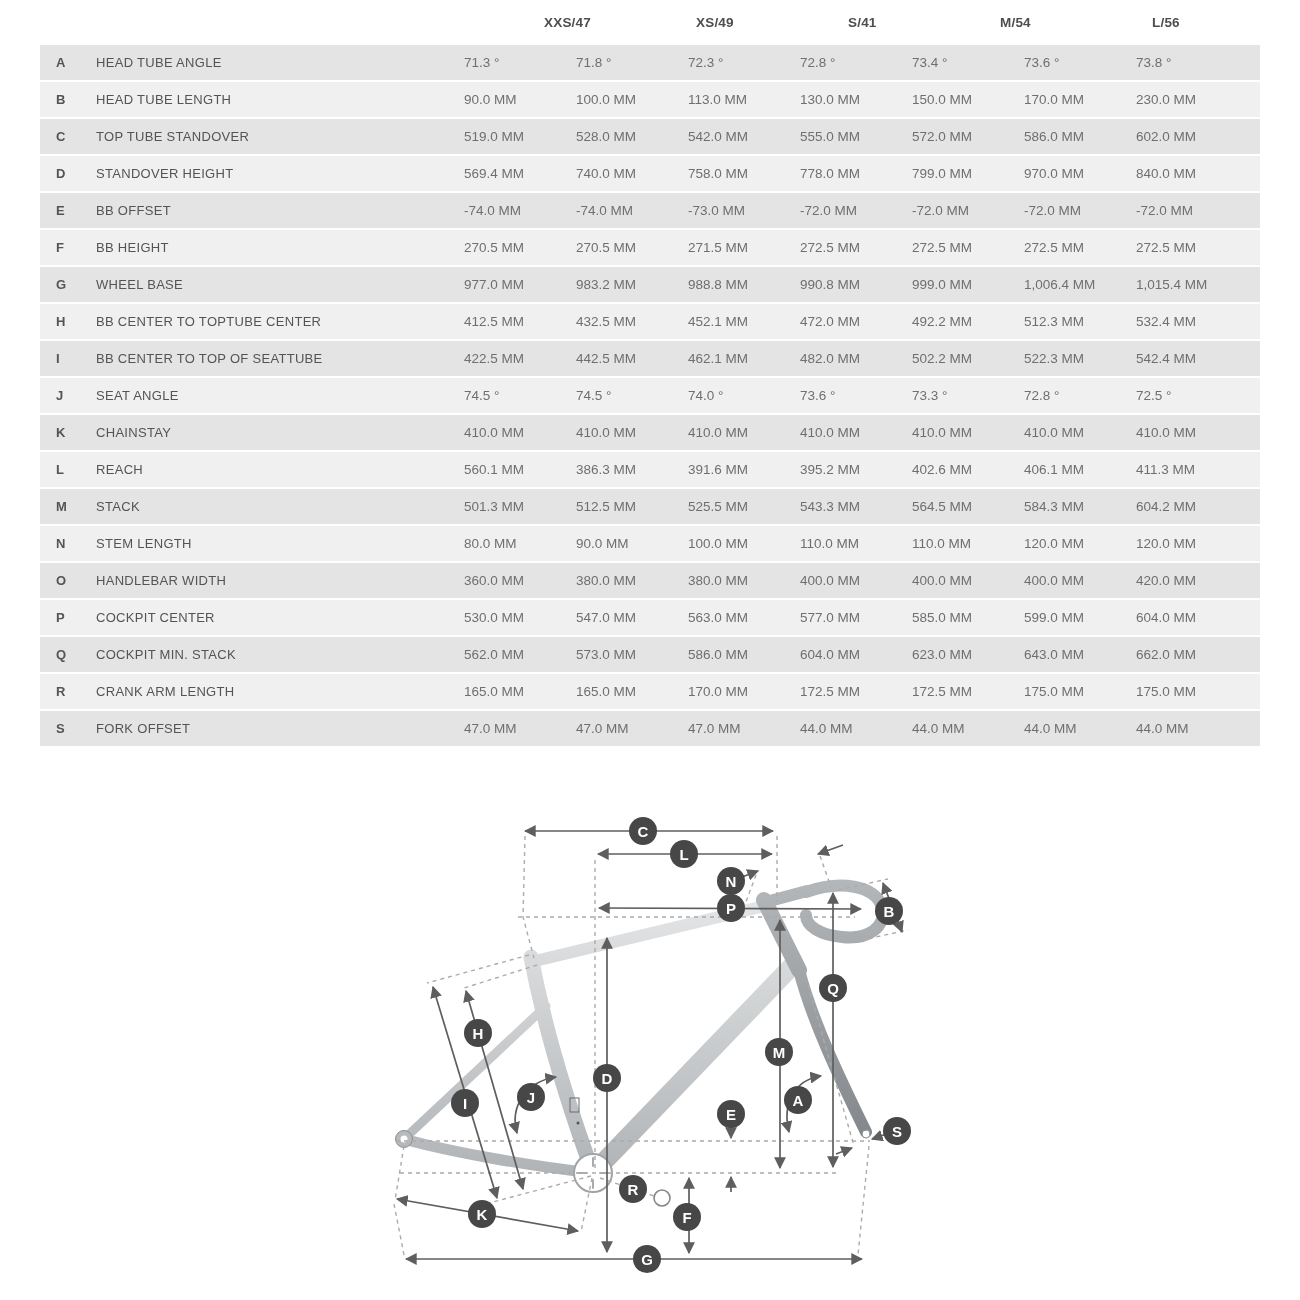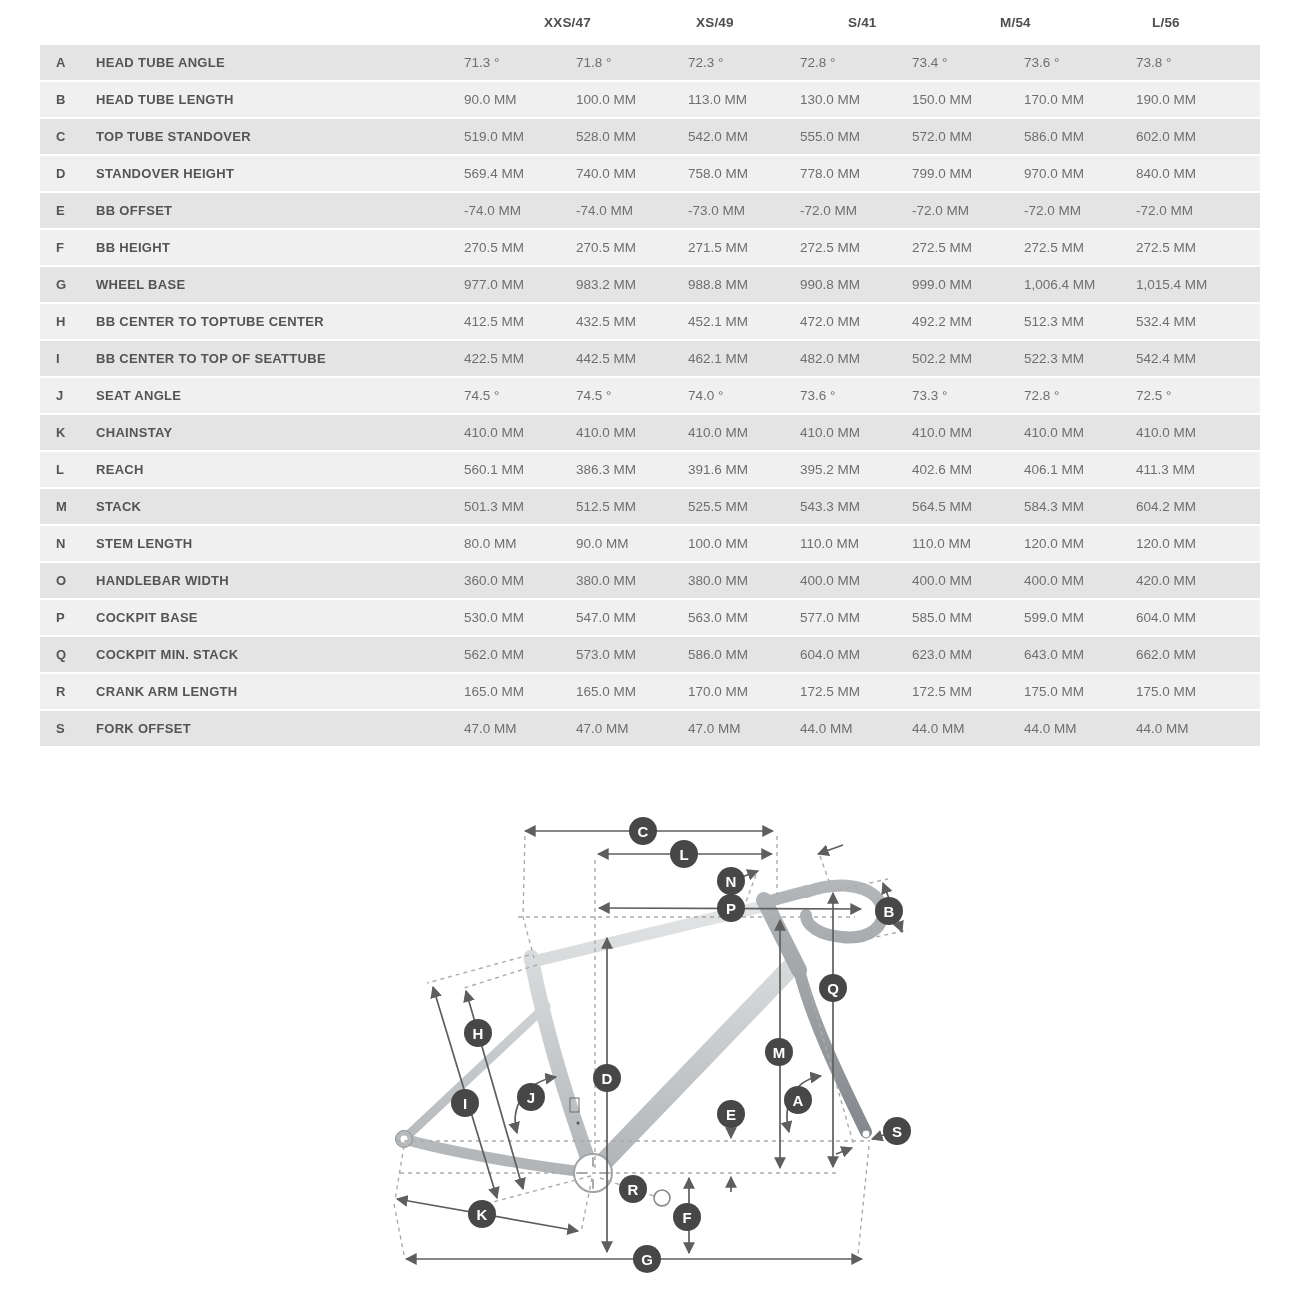--- a/index.html
+++ b/index.html
@@ -14,21 +14,21 @@
     height:45px;align-items:center;background:#ffffff;gap:40px;
   }
   .thead .hcell{font-weight:bold;font-size:13.5px;color:#4e4e4e;letter-spacing:.2px;}
   .trow{
     display:grid;grid-template-columns:56px 368px repeat(7,112px);
     height:35px;align-items:center;margin-bottom:2px;
   }
   .trow.odd{background:#e4e4e4;}
   .trow.even{background:#f0f0f0;}
   .cell-key{padding-left:16px;font-weight:bold;font-size:13px;color:#545454;}
-  .cell-label{font-weight:bold;font-size:13px;color:#545454;letter-spacing:.3px;}
+  .cell-label{font-weight:normal;font-size:13px;color:#545454;letter-spacing:.3px;}
   .cell-val{font-size:13.5px;color:#6f6f6f;}
   .diagram-wrap{position:absolute;left:0;top:780px;width:1300px;height:520px;}
   svg text.mletter{font-family:"Liberation Sans","DejaVu Sans",sans-serif;font-weight:bold;font-size:15px;fill:#ffffff;}
 </style>
 </head>
 <body>
 
 <div class="geo-table">
   <div class="thead" id="thead">
       <span></span>
@@ -55,21 +55,21 @@
       </div>
       <div class="trow even">
         <span class="cell-key">B</span>
         <span class="cell-label">HEAD TUBE LENGTH</span>
         <span class="cell-val">90.0 MM</span>
         <span class="cell-val">100.0 MM</span>
         <span class="cell-val">113.0 MM</span>
         <span class="cell-val">130.0 MM</span>
         <span class="cell-val">150.0 MM</span>
         <span class="cell-val">170.0 MM</span>
-        <span class="cell-val">190.0 MM</span>
+        <span class="cell-val">230.0 MM</span>
       </div>
       <div class="trow odd">
         <span class="cell-key">C</span>
         <span class="cell-label">TOP TUBE STANDOVER</span>
         <span class="cell-val">519.0 MM</span>
         <span class="cell-val">528.0 MM</span>
         <span class="cell-val">542.0 MM</span>
         <span class="cell-val">555.0 MM</span>
         <span class="cell-val">572.0 MM</span>
         <span class="cell-val">586.0 MM</span>
@@ -202,21 +202,21 @@
         <span class="cell-val">360.0 MM</span>
         <span class="cell-val">380.0 MM</span>
         <span class="cell-val">380.0 MM</span>
         <span class="cell-val">400.0 MM</span>
         <span class="cell-val">400.0 MM</span>
         <span class="cell-val">400.0 MM</span>
         <span class="cell-val">420.0 MM</span>
       </div>
       <div class="trow even">
         <span class="cell-key">P</span>
-        <span class="cell-label">COCKPIT BASE</span>
+        <span class="cell-label">COCKPIT CENTER</span>
         <span class="cell-val">530.0 MM</span>
         <span class="cell-val">547.0 MM</span>
         <span class="cell-val">563.0 MM</span>
         <span class="cell-val">577.0 MM</span>
         <span class="cell-val">585.0 MM</span>
         <span class="cell-val">599.0 MM</span>
         <span class="cell-val">604.0 MM</span>
       </div>
       <div class="trow odd">
         <span class="cell-key">Q</span>

